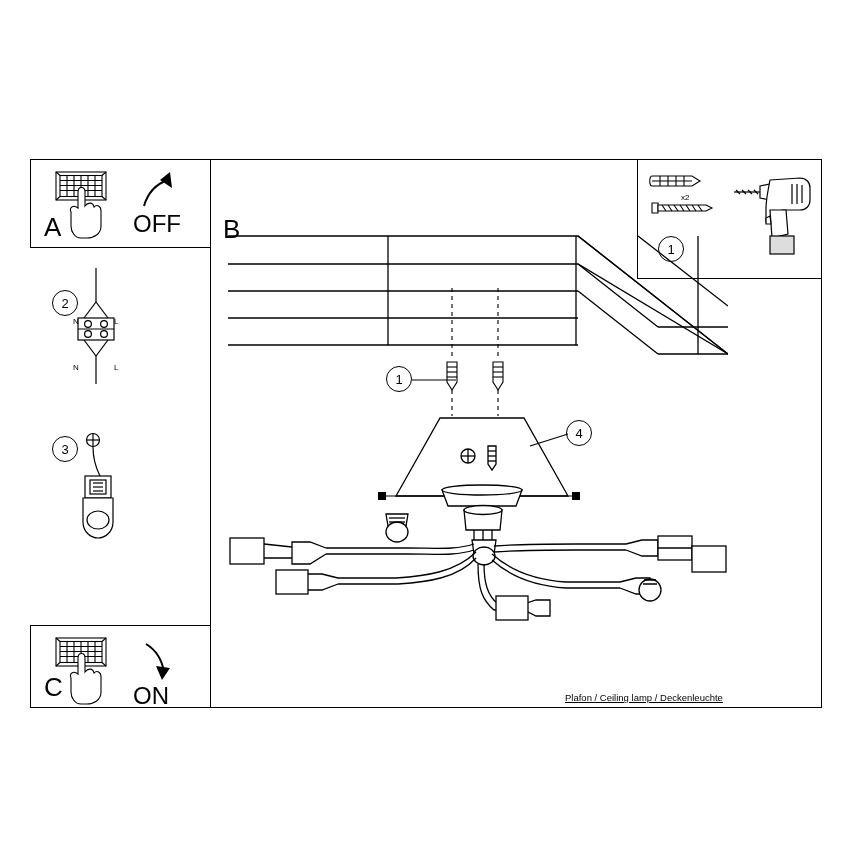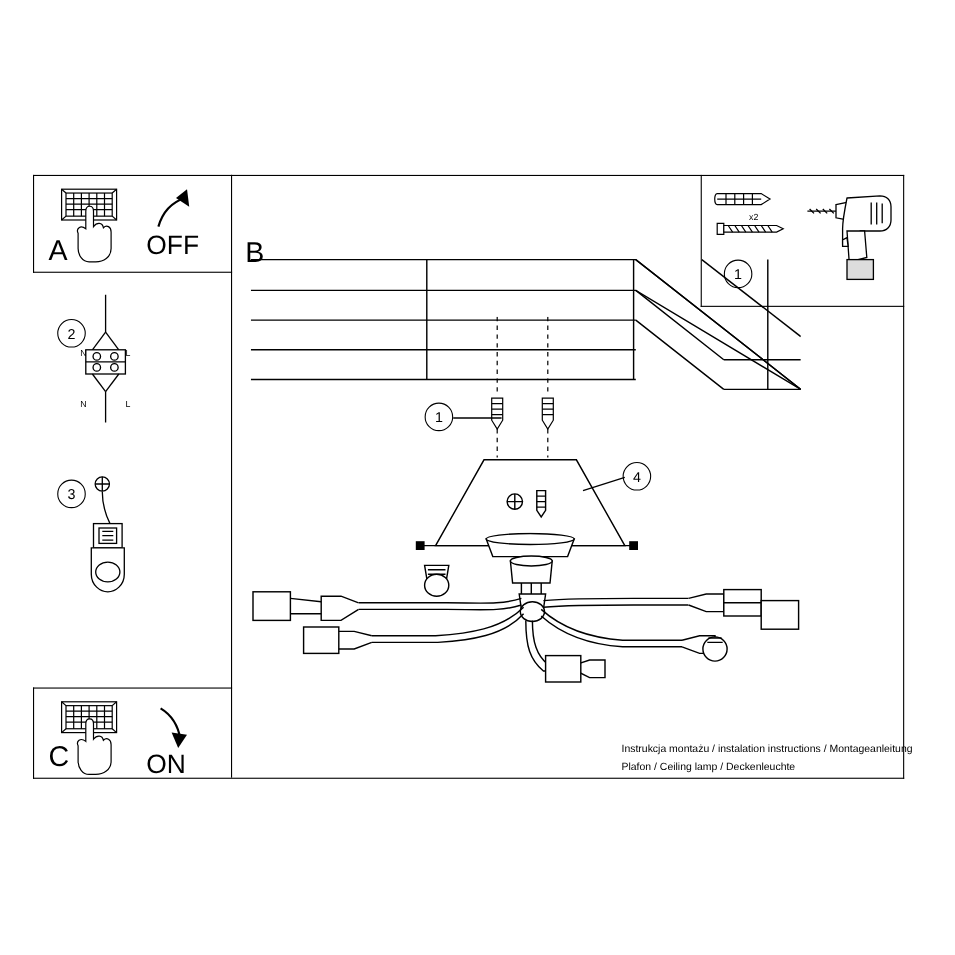--- a/index.html
+++ b/index.html
@@ -359,16 +359,15 @@
 
   <svg class="s-abs" style="left:376px; top:506px;" width="44" height="44" viewBox="0 0 44 44">
     <g fill="none" stroke="#000" stroke-width="1.3">
       <path d="M10 8 L32 8 L30 20 L12 20 Z" fill="#fff"></path>
       <ellipse cx="21" cy="26" rx="11" ry="10" fill="#fff"></ellipse>
       <line x1="13" y1="12" x2="29" y2="12"></line>
       <line x1="13" y1="16" x2="29" y2="16"></line>
     </g>
   </svg>
 
-  <div class="footer-txt" style="left:565px; top:675px;">Instrukcja montażu / instalation instructions / Montageanleitung</div>
-  <div class="footer-txt" style="left:565px; top:691px;">Plafon / Ceiling lamp / Deckenleuchte</div>
+  <div class="footer-txt" style="left:565px; top:691px;text-decoration:underline;">Plafon / Ceiling lamp / Deckenleuchte</div>
 
 </div>
 
 </body></html>

